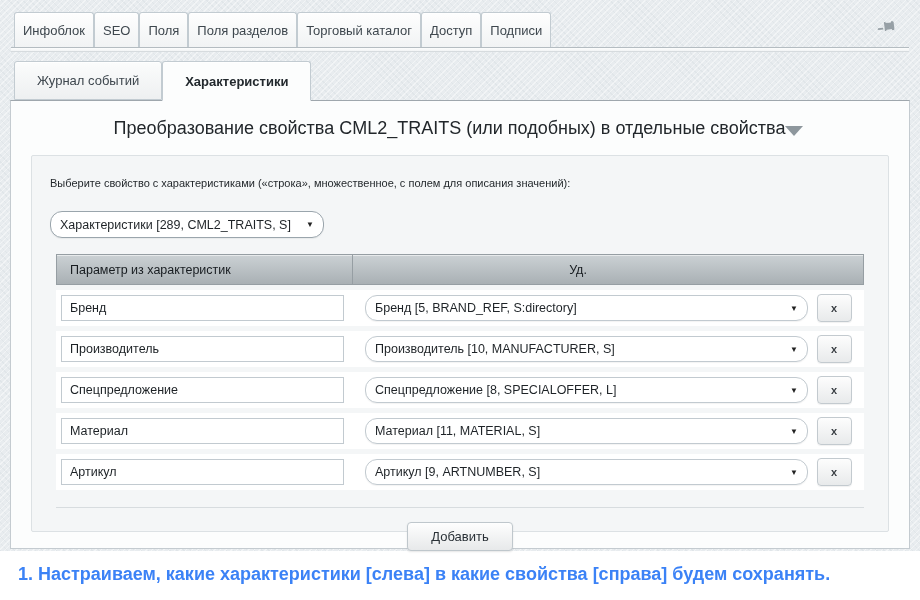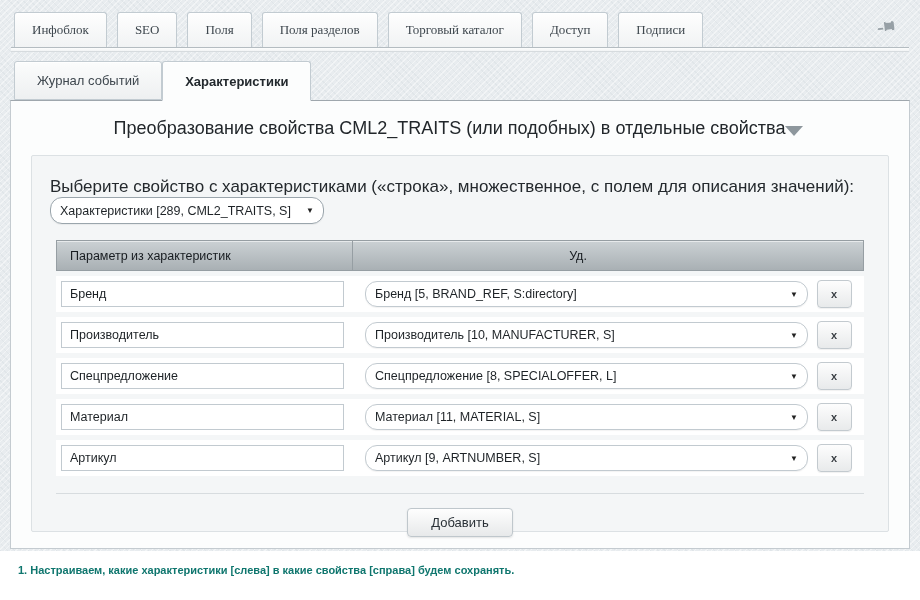--- a/index.html
+++ b/index.html
@@ -13,26 +13,26 @@
     width:920px; height:551px;
     background-color:#e8ecef;
     background-image:
       repeating-linear-gradient(135deg, rgba(255,255,255,.45) 0 1px, rgba(0,0,0,0) 1px 4px),
       repeating-linear-gradient(45deg, rgba(210,218,222,.35) 0 1px, rgba(0,0,0,0) 1px 5px);
     position:relative;
   }
   
   .tabs-primary { display:flex; align-items:flex-end; padding:12px 14px 0 14px; position:relative; }
   .tab1 {
-    display:inline-flex; align-items:center; height:35px; padding:0 17px;
-    margin-right:10px; cursor:pointer;
+    display:inline-flex; align-items:center; height:35px; padding:0 8px;
+    cursor:pointer;
     background:linear-gradient(#fefefe,#f1f3f4);
     border:1px solid #c2cbd1; border-bottom:none; border-radius:3px 3px 0 0;
     box-shadow:inset 0 1px 0 #ffffff;
-    color:#3e474e; white-space:nowrap;font-family:Liberation Serif, serif;
+    color:#3e474e; white-space:nowrap;
   }
   .pin {
     position:absolute; right:22px; top:18px; width:20px; height:20px;
     transform:rotate(38deg); color:#97a0a6;
   }
   .tabstrip {
     margin:0 11px; height:5px;
     background:linear-gradient(#fcfdfd,#f2f4f5);
     border-top:1px solid #b4bcc1; border-bottom:1px solid #d6dbde;
   }
@@ -60,21 +60,21 @@
   .panel-title { font-size:18px; color:#22272b; }
   .collapse-arrow {
     width:0; height:0; border-left:9px solid transparent; border-right:9px solid transparent;
     border-top:10px solid #8e979d; cursor:pointer; margin-top:4px;
   }
   .inner {
     margin:6px 20px 0 20px; height:377px;
     background:#f4f6f7; border:1px solid #dce1e4; border-radius:2px;
     padding:21px 18px 0 18px;
   }
-  .choose-label { font-size:17px; color:#24292d; margin-bottom:0; }
+  .choose-label { font-size:11px; color:#24292d; margin-bottom:22px; }
   .fselect {
     background:#ffffff; border:1px solid #9aa5ac; border-radius:12px;
     height:27px; display:inline-flex; align-items:center; justify-content:space-between;
     padding:0 9px; font-size:12.5px; color:#1e2327; cursor:pointer;
     box-shadow:0 1px 1px rgba(0,0,0,.05);
   }
   .prop-select { width:274px; }
   .sel-arrow { font-size:8px; color:#222; margin-left:10px; }
   
   .ptable { margin:16px 6px 0 6px; }
@@ -109,21 +109,21 @@
   .divider { border-top:1px solid #d7dcdf; margin:17px 6px 0 6px; }
   .add-btn {
     display:block; margin:14px auto 0 auto; padding:0 23px; height:29px; cursor:pointer;
     background:linear-gradient(#fefefe,#e7e9ea);
     border:1px solid #bfc7cc; border-radius:4px;
     font:13px "Liberation Sans","DejaVu Sans",sans-serif; color:#2a3137;
     box-shadow:0 1px 2px rgba(0,0,0,.1);
   }
   
   .note-area { background:#ffffff; height:49px; padding:13px 0 0 18px; }
-  .note { color:#0f766e; font-weight:bold; font-size:11px; }
+  .note { color:#3b82f6; font-weight:bold; font-size:18px; }
 </style>
 </head>
 <body>
 
 <div class="workspace">
 
   <div class="tabs-primary">
     <div class="tab1">Инфоблок</div>
     <div class="tab1">SEO</div>
     <div class="tab1">Поля</div>

